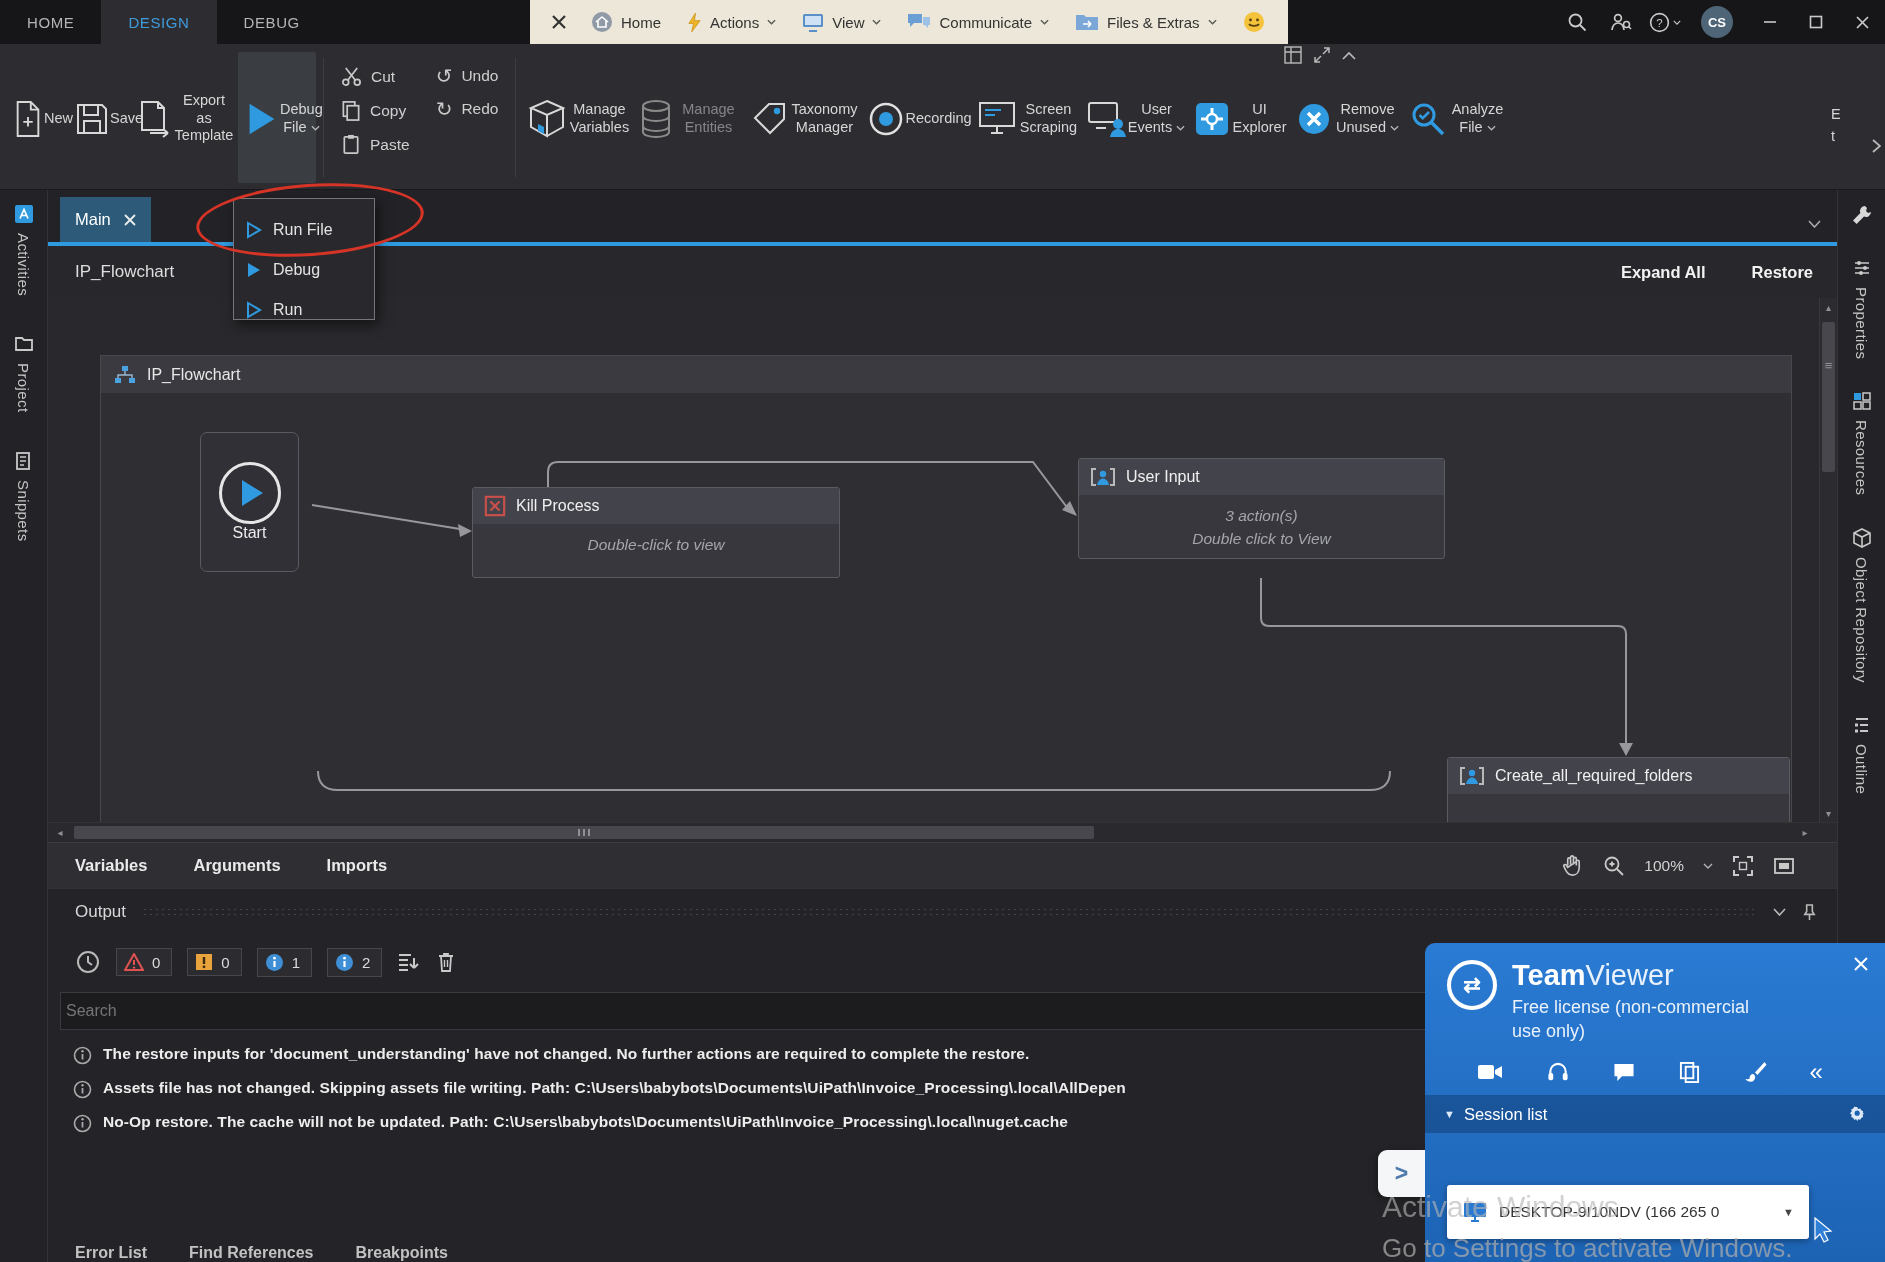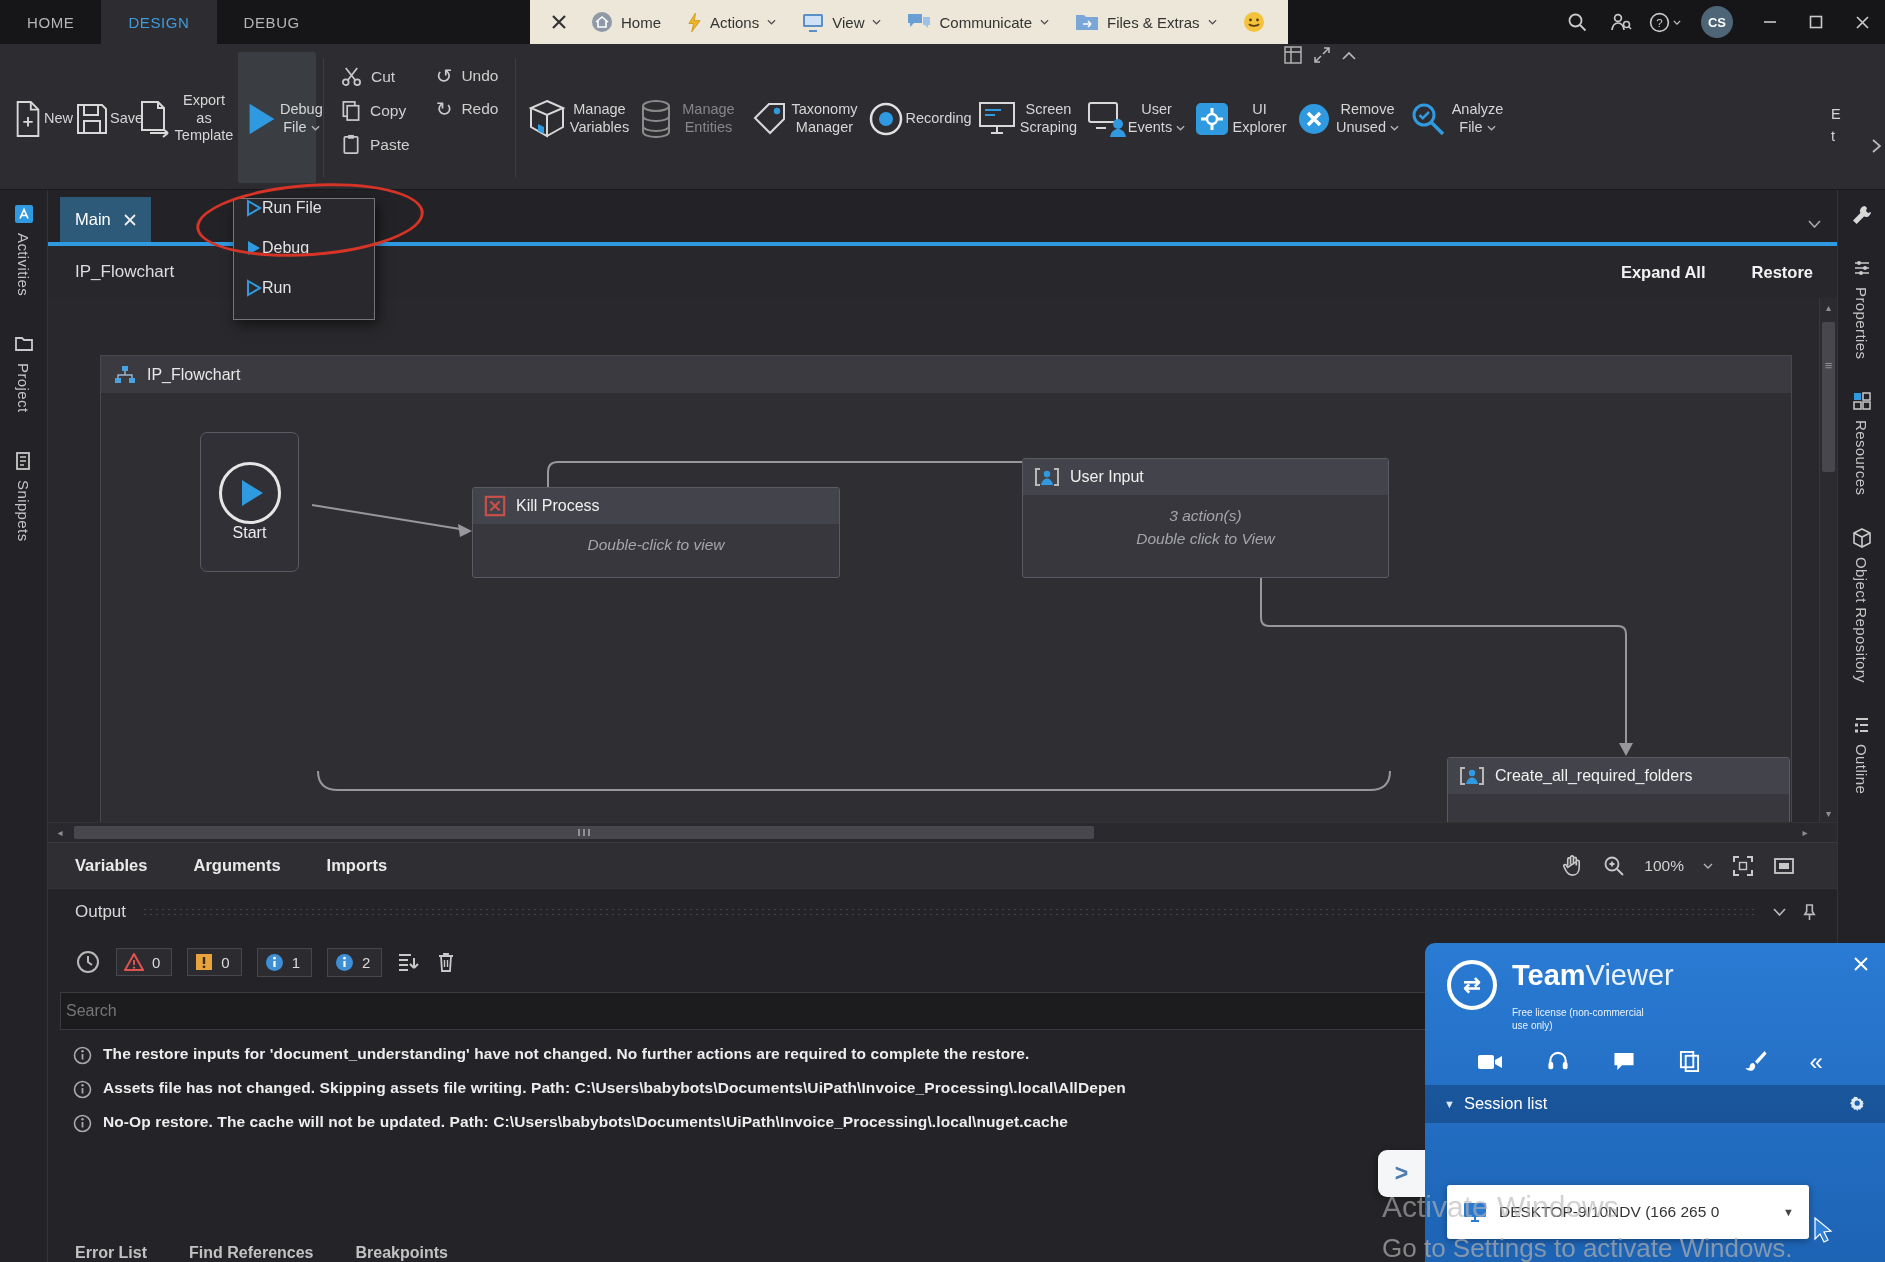--- a/index.html
+++ b/index.html
@@ -35,21 +35,21 @@
   .clip{display:flex;gap:26px;padding:14px 10px 0 10px;flex:0 0 auto}
   .clip-col{display:flex;flex-direction:column;gap:13px}
   .clip-item{display:flex;align-items:center;gap:9px;color:#cfcfcf;font-size:15.5px;cursor:pointer;white-space:nowrap}
   .glyph-ico{font-size:20px;color:#c9c9c9;line-height:1}
   .ribbon-mini{position:absolute;left:1284px;top:2px;display:flex;gap:12px;align-items:center;color:#b9b9b9}
   .rb-overflow{position:absolute;right:30px;top:60px;width:24px;overflow:hidden;color:#d6d6d6;font-size:14.5px;line-height:1.5;cursor:pointer}
   .rb-expand{position:absolute;right:4px;top:95px;color:#b9b9b9;font-size:15px;cursor:pointer}
 
   
   .dropdown{position:absolute;left:233px;top:198px;width:142px;background:#29292d;border:1px solid #76767a;box-shadow:3px 5px 12px rgba(0,0,0,.55);z-index:50}
-  .dd-item{display:flex;align-items:flex-start;height:40px;padding:0 12px;color:#e3e3e3;font-size:16px;cursor:pointer}
+  .dd-item{display:flex;align-items:flex-end;gap:11px;height:40px;padding:0 12px;color:#e3e3e3;font-size:16px;cursor:pointer}
   .red-ellipse{position:absolute;left:196px;top:184px;width:228px;height:72px;border:3.5px solid #d63426;border-radius:50%;transform:rotate(-4deg);z-index:51;pointer-events:none}
 
   
   .rail{position:absolute;top:190px;bottom:0;width:48px;background:#232327;display:flex;flex-direction:column;align-items:center;padding-top:14px;gap:38px;z-index:10}
   .left-rail{left:0;border-right:1px solid #333338}
   .right-rail{right:0;border-left:1px solid #333338;gap:32px}
   .rail-item{display:flex;flex-direction:column;align-items:center;gap:9px;color:#c6c6c6;cursor:pointer}
   .rail-label{writing-mode:vertical-rl;font-size:15px;letter-spacing:.4px;white-space:nowrap}
 
   
@@ -104,21 +104,21 @@
   .out-footer span{cursor:pointer;white-space:nowrap}
 
   
   .tv{position:absolute;left:1425px;top:943px;width:460px;height:319px;background:linear-gradient(180deg,#2a7bd4,#1d63b4);border-top-left-radius:10px;z-index:40;color:#fff}
   .tv-close{position:absolute;right:16px;top:13px;cursor:pointer}
   .tv-head{display:flex;padding:17px 20px 4px 22px;gap:15px}
   .tv-logo{width:50px;height:50px;border:4px solid #fff;border-radius:50%;display:flex;align-items:center;justify-content:center;font-size:21px;font-weight:700;color:#fff;flex:0 0 auto}
   .tv-title{font-size:29px;line-height:1.1}
   .tv-title b{font-weight:700;color:#fff}
   .tv-title span{font-weight:300;color:#e9f2fc}
-  .tv-lic{font-size:10px;color:#eaf2fb;line-height:1.35;margin-top:14px}
+  .tv-lic{font-size:18px;color:#eaf2fb;line-height:1.35;margin-top:3px}
   .tv-tools{display:flex;justify-content:space-between;align-items:center;padding:13px 62px 11px 52px}
   .tv-tools > *{cursor:pointer}
   .tv-session{height:38px;background:rgba(8,38,78,.35);display:flex;align-items:center;padding:0 19px;font-size:16.5px;gap:9px;cursor:pointer}
   .tv-session .arrow{font-size:11px;color:#dce9f7}
   .tv-gearbox{margin-left:auto;display:flex;align-items:center;gap:2px;color:#dce9f7;cursor:pointer}
   .tv-box{position:absolute;left:22px;top:242px;width:362px;height:54px;background:#fff;border-radius:3px;box-shadow:0 2px 7px rgba(0,0,0,.35);display:flex;align-items:center;gap:11px;padding:0 15px;color:#333;font-size:15.5px;z-index:42;cursor:pointer}
   .tv-box .arrow{margin-left:auto;color:#444;font-size:11px}
   .tv-cursor{position:absolute;left:388px;top:274px;z-index:43;pointer-events:none}
   .tv-tab{position:absolute;left:1378px;top:1150px;width:47px;height:47px;background:#f4f6f8;border-radius:9px 0 0 9px;display:flex;align-items:center;justify-content:center;color:#4d79ad;font-size:23px;font-weight:700;z-index:40;box-shadow:-2px 2px 7px rgba(0,0,0,.3);cursor:pointer}
 
@@ -581,21 +581,21 @@
               <rect x="2" y="2" width="20" height="20" fill="none" stroke="#c9504a" stroke-width="2.4"></rect>
               <path d="M7 7l10 10M17 7L7 17" stroke="#c9504a" stroke-width="2.4"></path>
             </svg>
           <span>Kill Process</span>
         </div>
         <div class="node-body">
           <span>Double-click to view</span>
         </div>
       </div>
 
-      <div class="node" style="left:974px;top:160px;width:367px;height:120px">
+      <div class="node" style="left:1030px;top:160px;width:367px;height:101px">
         <div class="node-header">
           <svg width="26" height="20" viewBox="0 0 26 20">
               <path d="M6 2H2v16h4M20 2h4v16h-4" stroke="#b9b9b9" stroke-width="2" fill="none"></path>
               <circle cx="13" cy="7" r="3.2" fill="#2f9ae0"></circle>
               <path d="M7 18c1-5 4-6.5 6-6.5s5 1.5 6 6.5z" fill="#2f9ae0"></path>
             </svg>
           <span>User Input</span>
         </div>
         <div class="node-body">
           <span>3 action(s)</span>

